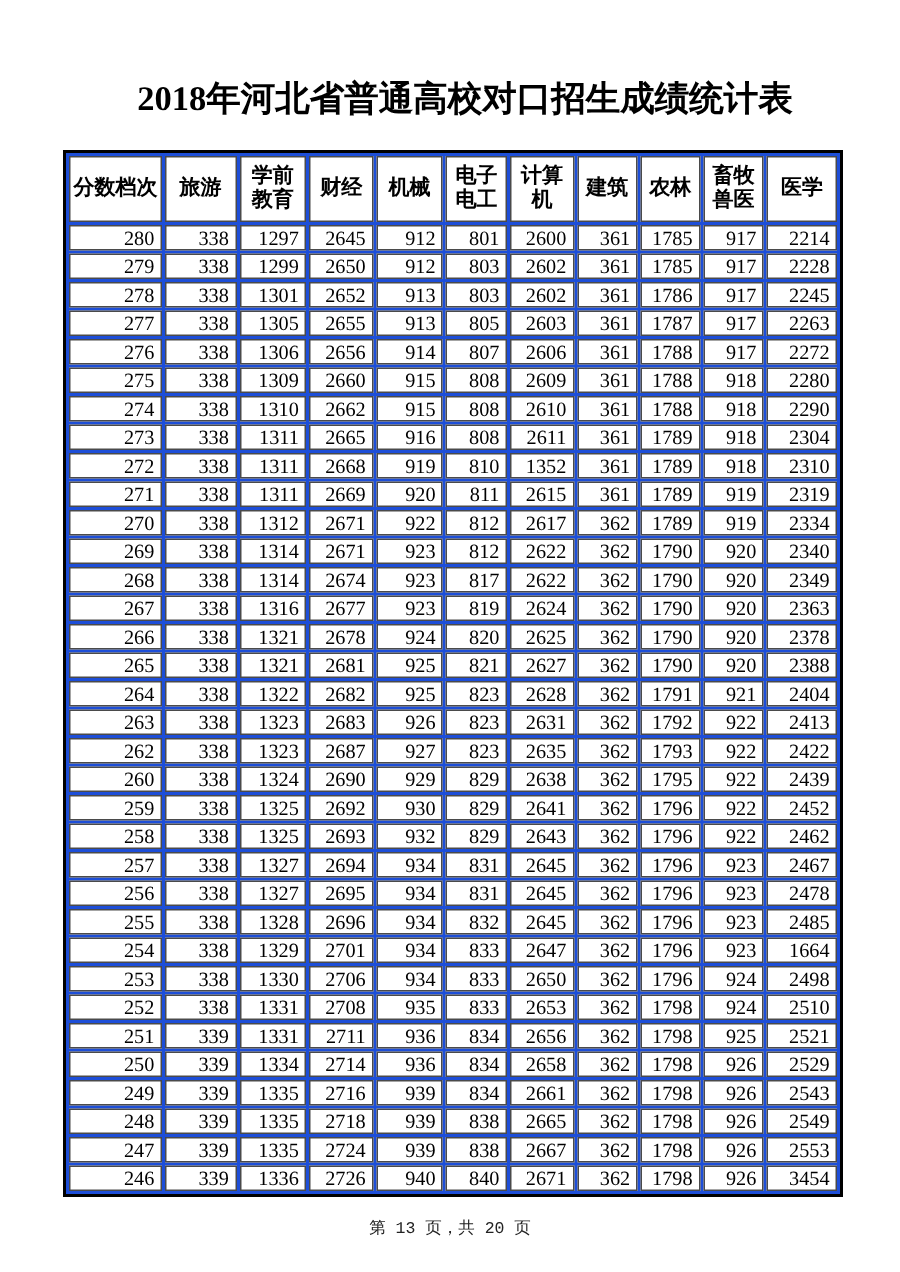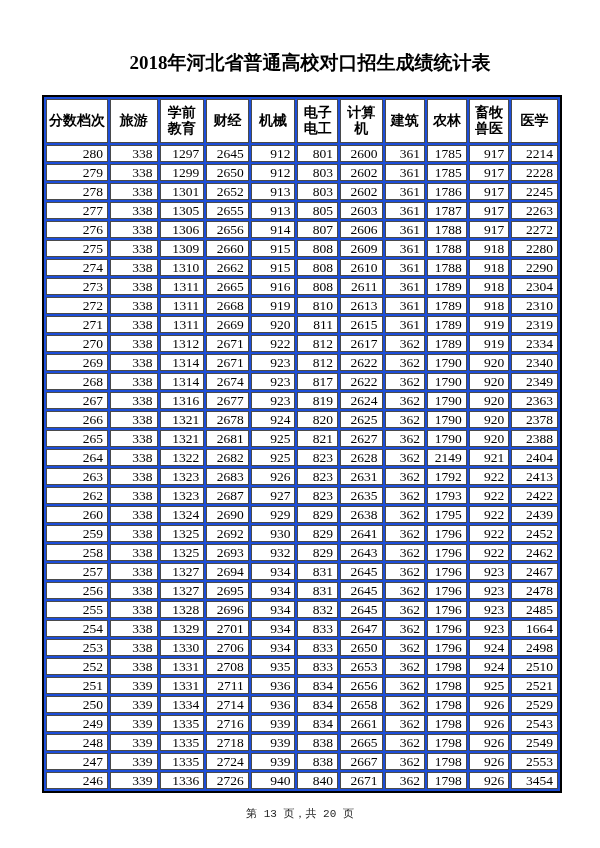--- a/index.html
+++ b/index.html
@@ -3,21 +3,21 @@
 <meta charset="utf-8">
 <style>
   html,body { margin:0; padding:0; background:#ffffff; }
   .page {
     width:600px; height:848px; background:#ffffff; overflow:hidden;
     font-family:"Liberation Serif","DejaVu Serif",serif; color:#111;
     box-sizing:border-box; position:relative;
   }
   .title {
     margin:0; padding-top:50px; text-align:center;
-    font-size:19px; font-weight:bold; color:#000;
+    font-size:23px; font-weight:bold; color:#000;
     font-family:"Liberation Serif","DejaVu Serif",serif;
     padding-left:20px;
   }
   table.score-table {
     margin:19px 0 0 42px;
     width:520px; table-layout:fixed;
     border-collapse:separate; border-spacing:2px;
     border:2px solid #000; background:#1d4ed8;
   }
   th, td { border:1px solid #4a4a4a; background:#fff; overflow:hidden; }
@@ -180,21 +180,21 @@
           <td>918</td>
           <td>2304</td>
         </tr>
         <tr>
           <td>272</td>
           <td>338</td>
           <td>1311</td>
           <td>2668</td>
           <td>919</td>
           <td>810</td>
-          <td>2613</td>
+          <td>1352</td>
           <td>361</td>
           <td>1789</td>
           <td>918</td>
           <td>2310</td>
         </tr>
         <tr>
           <td>271</td>
           <td>338</td>
           <td>1311</td>
           <td>2669</td>
@@ -286,21 +286,21 @@
         </tr>
         <tr>
           <td>264</td>
           <td>338</td>
           <td>1322</td>
           <td>2682</td>
           <td>925</td>
           <td>823</td>
           <td>2628</td>
           <td>362</td>
-          <td>2149</td>
+          <td>1791</td>
           <td>921</td>
           <td>2404</td>
         </tr>
         <tr>
           <td>263</td>
           <td>338</td>
           <td>1323</td>
           <td>2683</td>
           <td>926</td>
           <td>823</td>

